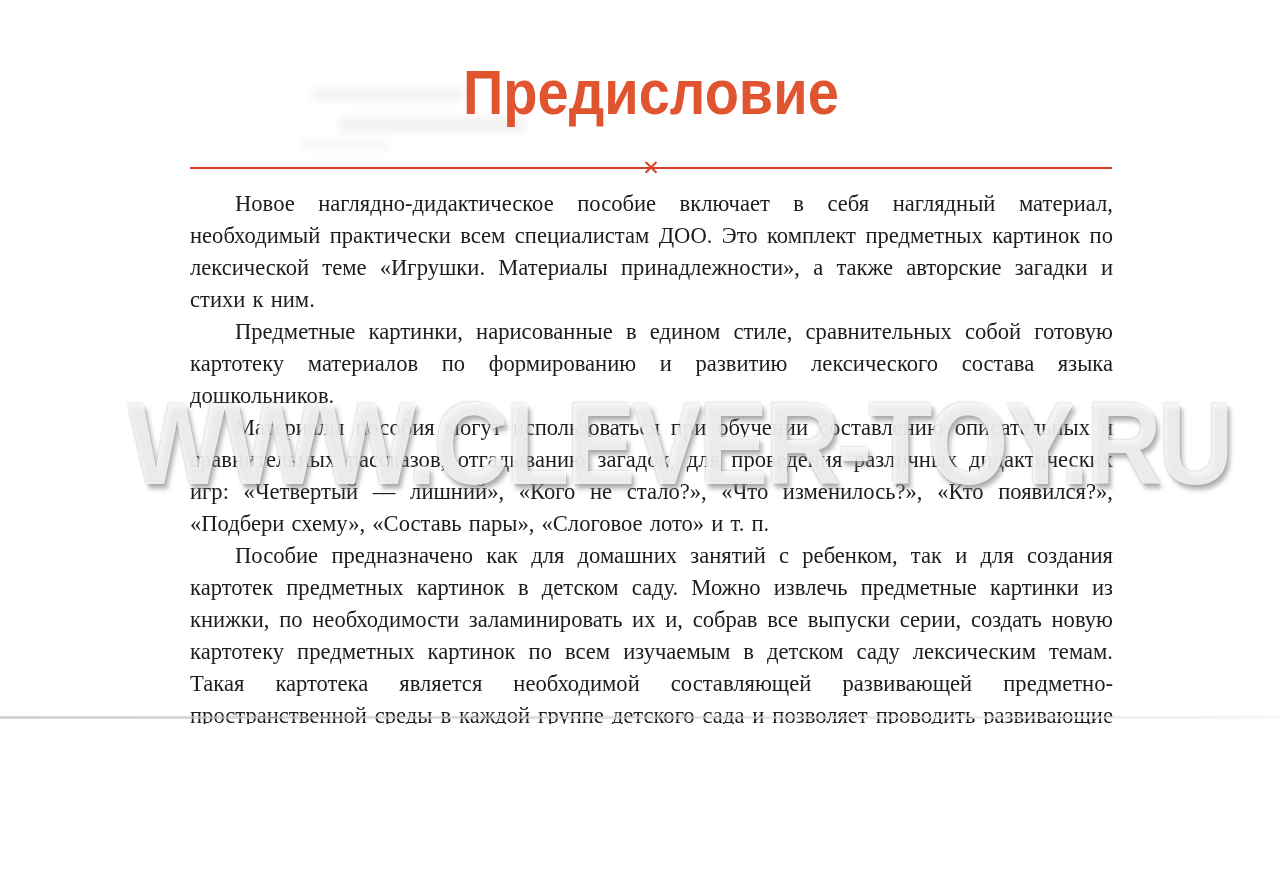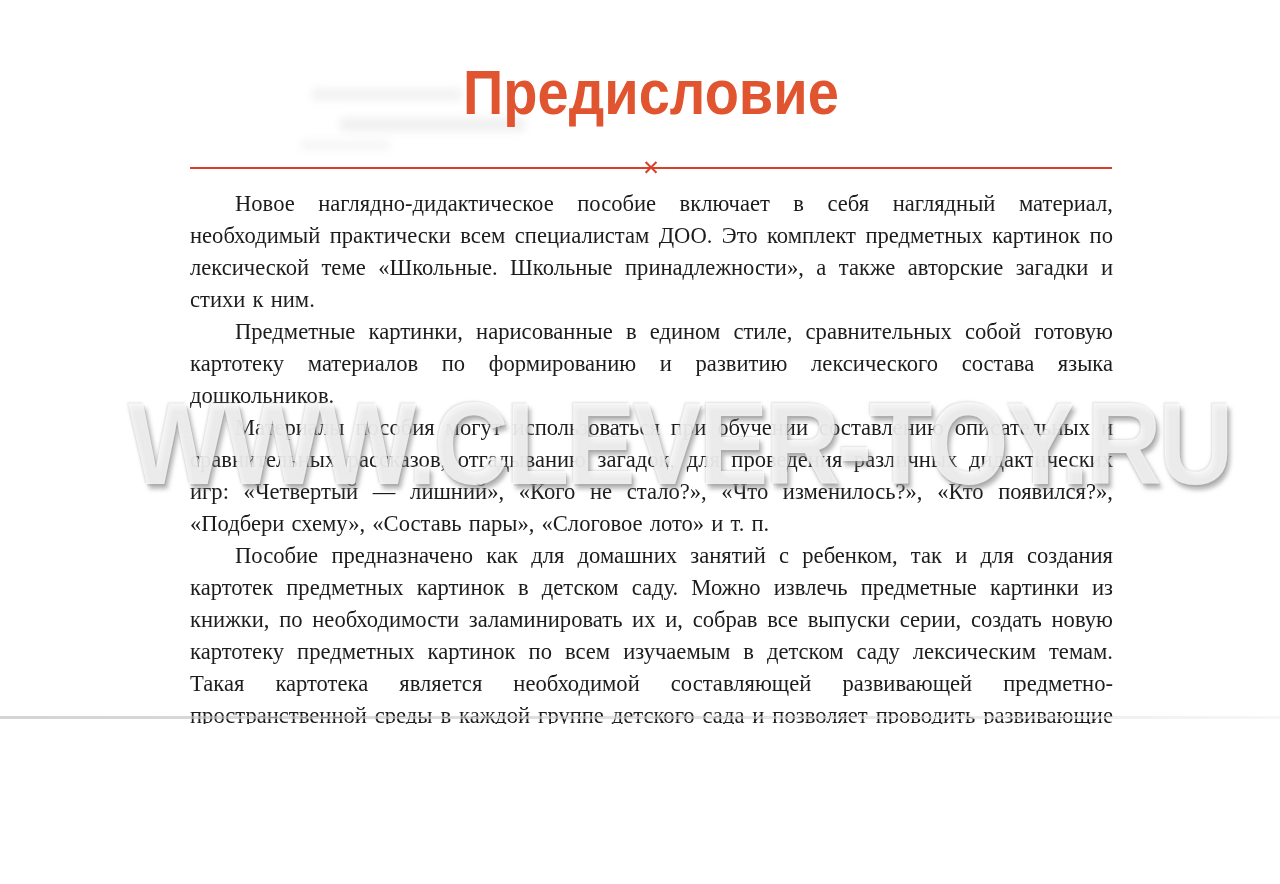--- a/index.html
+++ b/index.html
@@ -132,21 +132,21 @@
   <div class="ghost g3"></div>
 
   <h1 class="title">Предисловие</h1>
 
   <div class="rule-wrap">
     <div class="rule-line"></div>
     <span class="rule-x">✕</span>
   </div>
 
   <div class="body-text">
-    <p>Новое наглядно-дидактическое пособие включает в себя наглядный материал, необходимый практически всем специалистам ДОО. Это комплект предметных картинок по лексической теме «Школьные. Школьные принадлежности», а также авторские загадки и стихи к ним.</p>
+    <p>Новое наглядно-дидактическое пособие включает в себя наглядный материал, необходимый практически всем специалистам ДОО. Это комплект предметных картинок по лексической теме «Игрушки. Материалы принадлежности», а также авторские загадки и стихи к ним.</p>
     <p>Предметные картинки, нарисованные в едином стиле, сравнительных собой готовую картотеку материалов по формированию и развитию лексического состава языка дошкольников.</p>
     <p>Материалы пособия могут использоваться при обучении составлению описательных и сравнительных рассказов, отгадыванию загадок, для проведения различных дидактических игр: «Четвертый — лишний», «Кого не стало?», «Что изменилось?», «Кто появился?», «Подбери схему», «Составь пары», «Слоговое лото» и т. п.</p>
     <p>Пособие предназначено как для домашних занятий с ребенком, так и для создания картотек предметных картинок в детском саду. Можно извлечь предметные картинки из книжки, по необходимости заламинировать их и, собрав все выпуски серии, создать новую картотеку предметных картинок по всем изучаемым в детском саду лексическим темам. Такая картотека является необходимой составляющей развивающей предметно-пространственной среды в каждой группе детского сада и позволяет проводить развивающие занятия и увлекательные игры с детьми.</p>
   </div>
 
   <div class="watermark">WWW.CLEVER-TOY.RU</div>
 
   <div class="page-number">3</div>
 
   <div class="scan-edge"></div>

